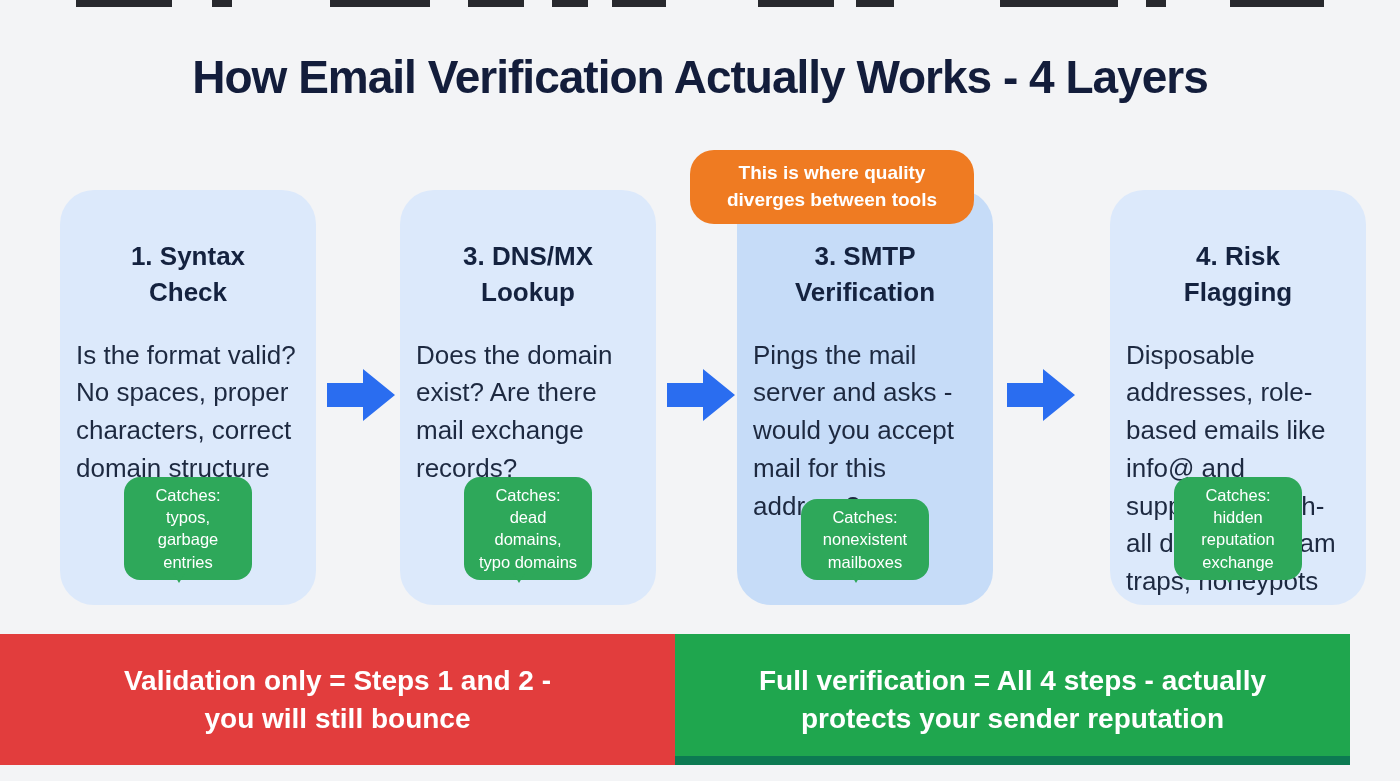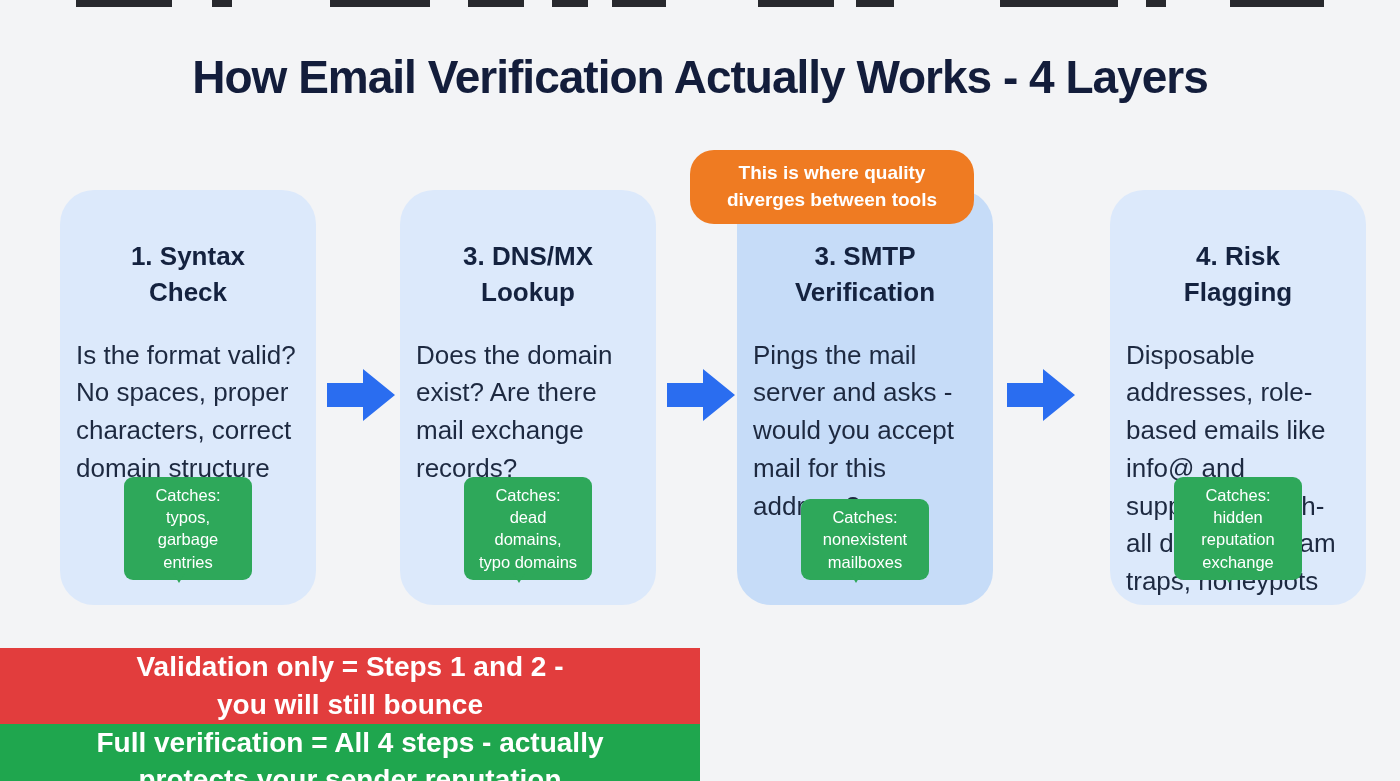--- a/index.html
+++ b/index.html
@@ -52,21 +52,21 @@
     font-size:26px; line-height:1.45;
     color: var(--body-text, #1d2940);
   }
   .badge {
     position:absolute; bottom:25px; left:50%; transform:translateX(-50%);
     background: var(--badge, #2ea85a);
     color: var(--badge-text, #ffffff);
     font-size:16.5px; line-height:1.35; font-weight:500;
     text-align:center;
     padding:7px 12px;
-    border-radius:9px;
+    border-radius:16px;
     white-space:pre-line;
   }
   .badge::after {
     content:""; position:absolute; bottom:-9px; left:38%;
     border:6px solid transparent;
     border-top:10px solid var(--badge, #2ea85a);
   }
 
   .arrow { position:absolute; top:177px; width:68px; height:56px; }
   .arrow svg { display:block; width:68px; height:56px; }
@@ -81,21 +81,21 @@
     background: var(--callout, #ef7b22);
     border-radius:24px;
     display:flex; align-items:center; justify-content:center;
     text-align:center;
     color:#ffffff; font-size:19px; font-weight:700; line-height:1.4;
     white-space:pre-line;
     z-index:5;
     padding:8px 14px;
   }
 
-  .footer { position:absolute; left:0; bottom:2px; width:1350px; height:131px; display:flex;flex-direction:column; }
+  .footer { position:absolute; left:0; bottom:16px; width:1350px; height:131px; display:flex; }
   .foot {
     width:700px; height:131px;
     display:flex; align-items:center; justify-content:center;
     text-align:center;
     color:#ffffff; font-size:28px; font-weight:700; line-height:1.35;
     white-space:pre-line;
     position:relative;
   }
   .foot-red { background: var(--footer-red, #e23d3d); }
   .foot-green { background: var(--footer-green, #1fa64e); }

